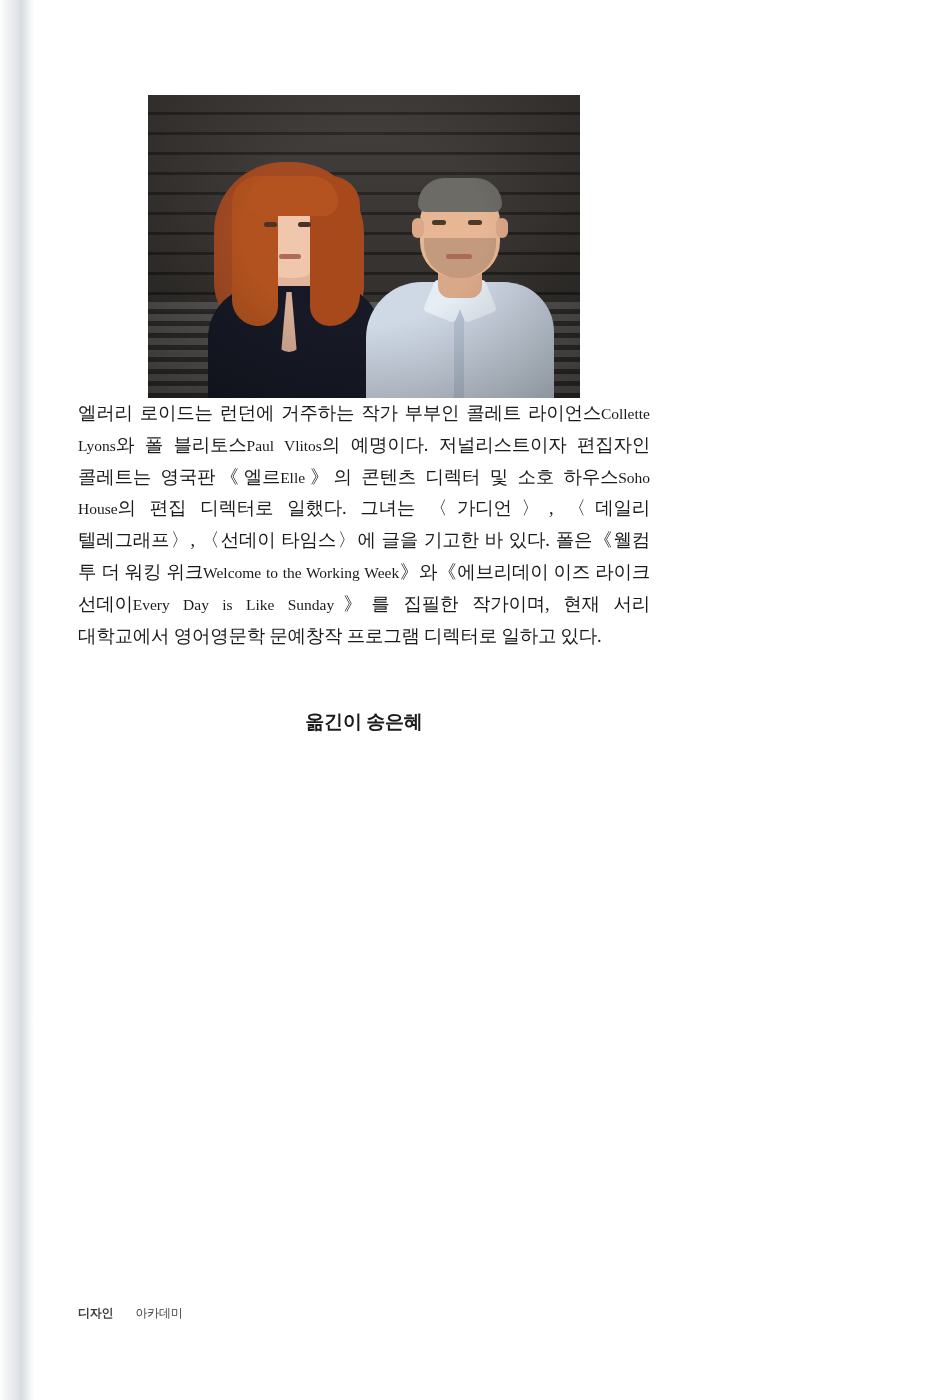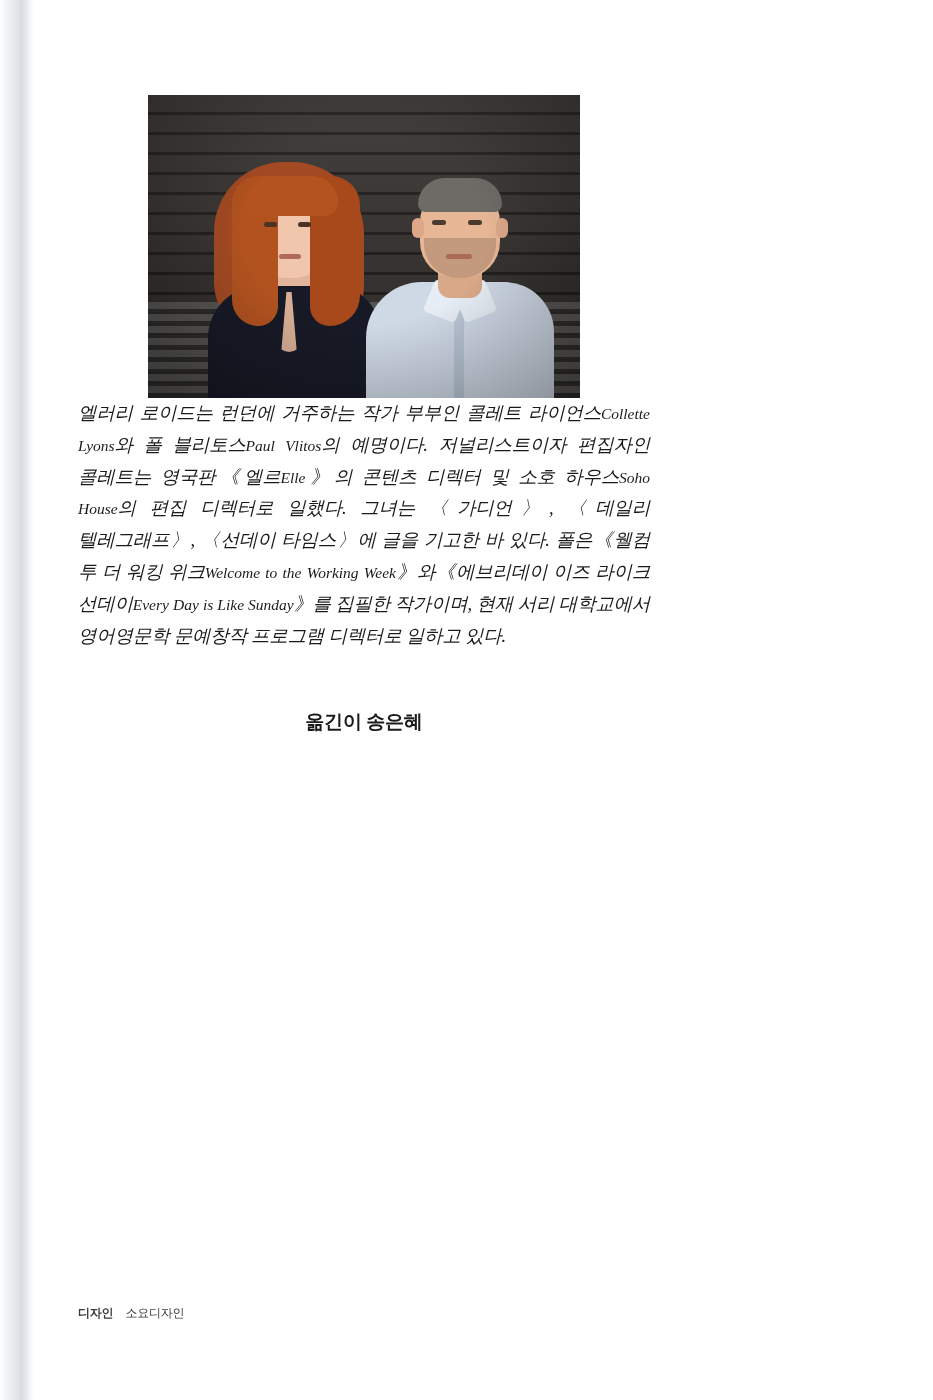--- a/index.html
+++ b/index.html
@@ -202,37 +202,36 @@
     font-size: 19px;
   }
   p.body-text {
     margin: 0;
     font-size: 18.5px;
     line-height: 1.72;
     text-align: justify;
     text-justify: inter-character;
     word-break: keep-all;
     letter-spacing: -0.25px;
-    font-style: italic;
   }
   p.body-text .rom {
     font-size: 15.5px;
     letter-spacing: 0;
   }
 
   .credit {
     position: absolute;
     left: 44px;
     top: 1305px;
     font-family: "Liberation Sans", "DejaVu Sans", sans-serif;
     font-size: 12px;
     color: #3b3b3b;
     letter-spacing: -0.2px;
   }
-  .credit .label { font-weight: bold; margin-right: 12px; }
+  .credit .label { font-weight: bold; margin-right: 22px; }
 </style>
 </head>
 <body>
 
 <div class="page-edge"></div>
 
 <div class="sheet">
 
   <div class="content">
 
@@ -278,16 +277,16 @@
     <p class="body-text">
       <span>엘러리 로이드는 런던에 거주하는 작가 부부인 콜레트 라이언스</span><span class="rom">Collette Lyons</span><span>와 폴 블리토스</span><span class="rom">Paul Vlitos</span><span>의 예명이다. 저널리스트이자 편집자인 콜레트는 영국판《엘르</span><span class="rom">Elle</span><span>》의 콘텐츠 디렉터 및 소호 하우스</span><span class="rom">Soho House</span><span>의 편집 디렉터로 일했다. 그녀는 〈가디언〉, 〈데일리 텔레그래프〉, 〈선데이 타임스〉에 글을 기고한 바 있다. 폴은《웰컴 투 더 워킹 위크</span><span class="rom">Welcome to the Working Week</span><span>》와《에브리데이 이즈 라이크 선데이</span><span class="rom">Every Day is Like Sunday</span><span>》를 집필한 작가이며, 현재 서리 대학교에서 영어영문학 문예창작 프로그램 디렉터로 일하고 있다.</span>
     </p>
 
     <div class="heading second">옮긴이 송은혜</div>
 
 
   </div>
 
   <div class="credit">
-    <span class="label">디자인</span><span>소요디자인</span>
+    <span class="label">디자인</span><span>아카데미</span>
   </div>
 
 </div>
 
 </body></html>

